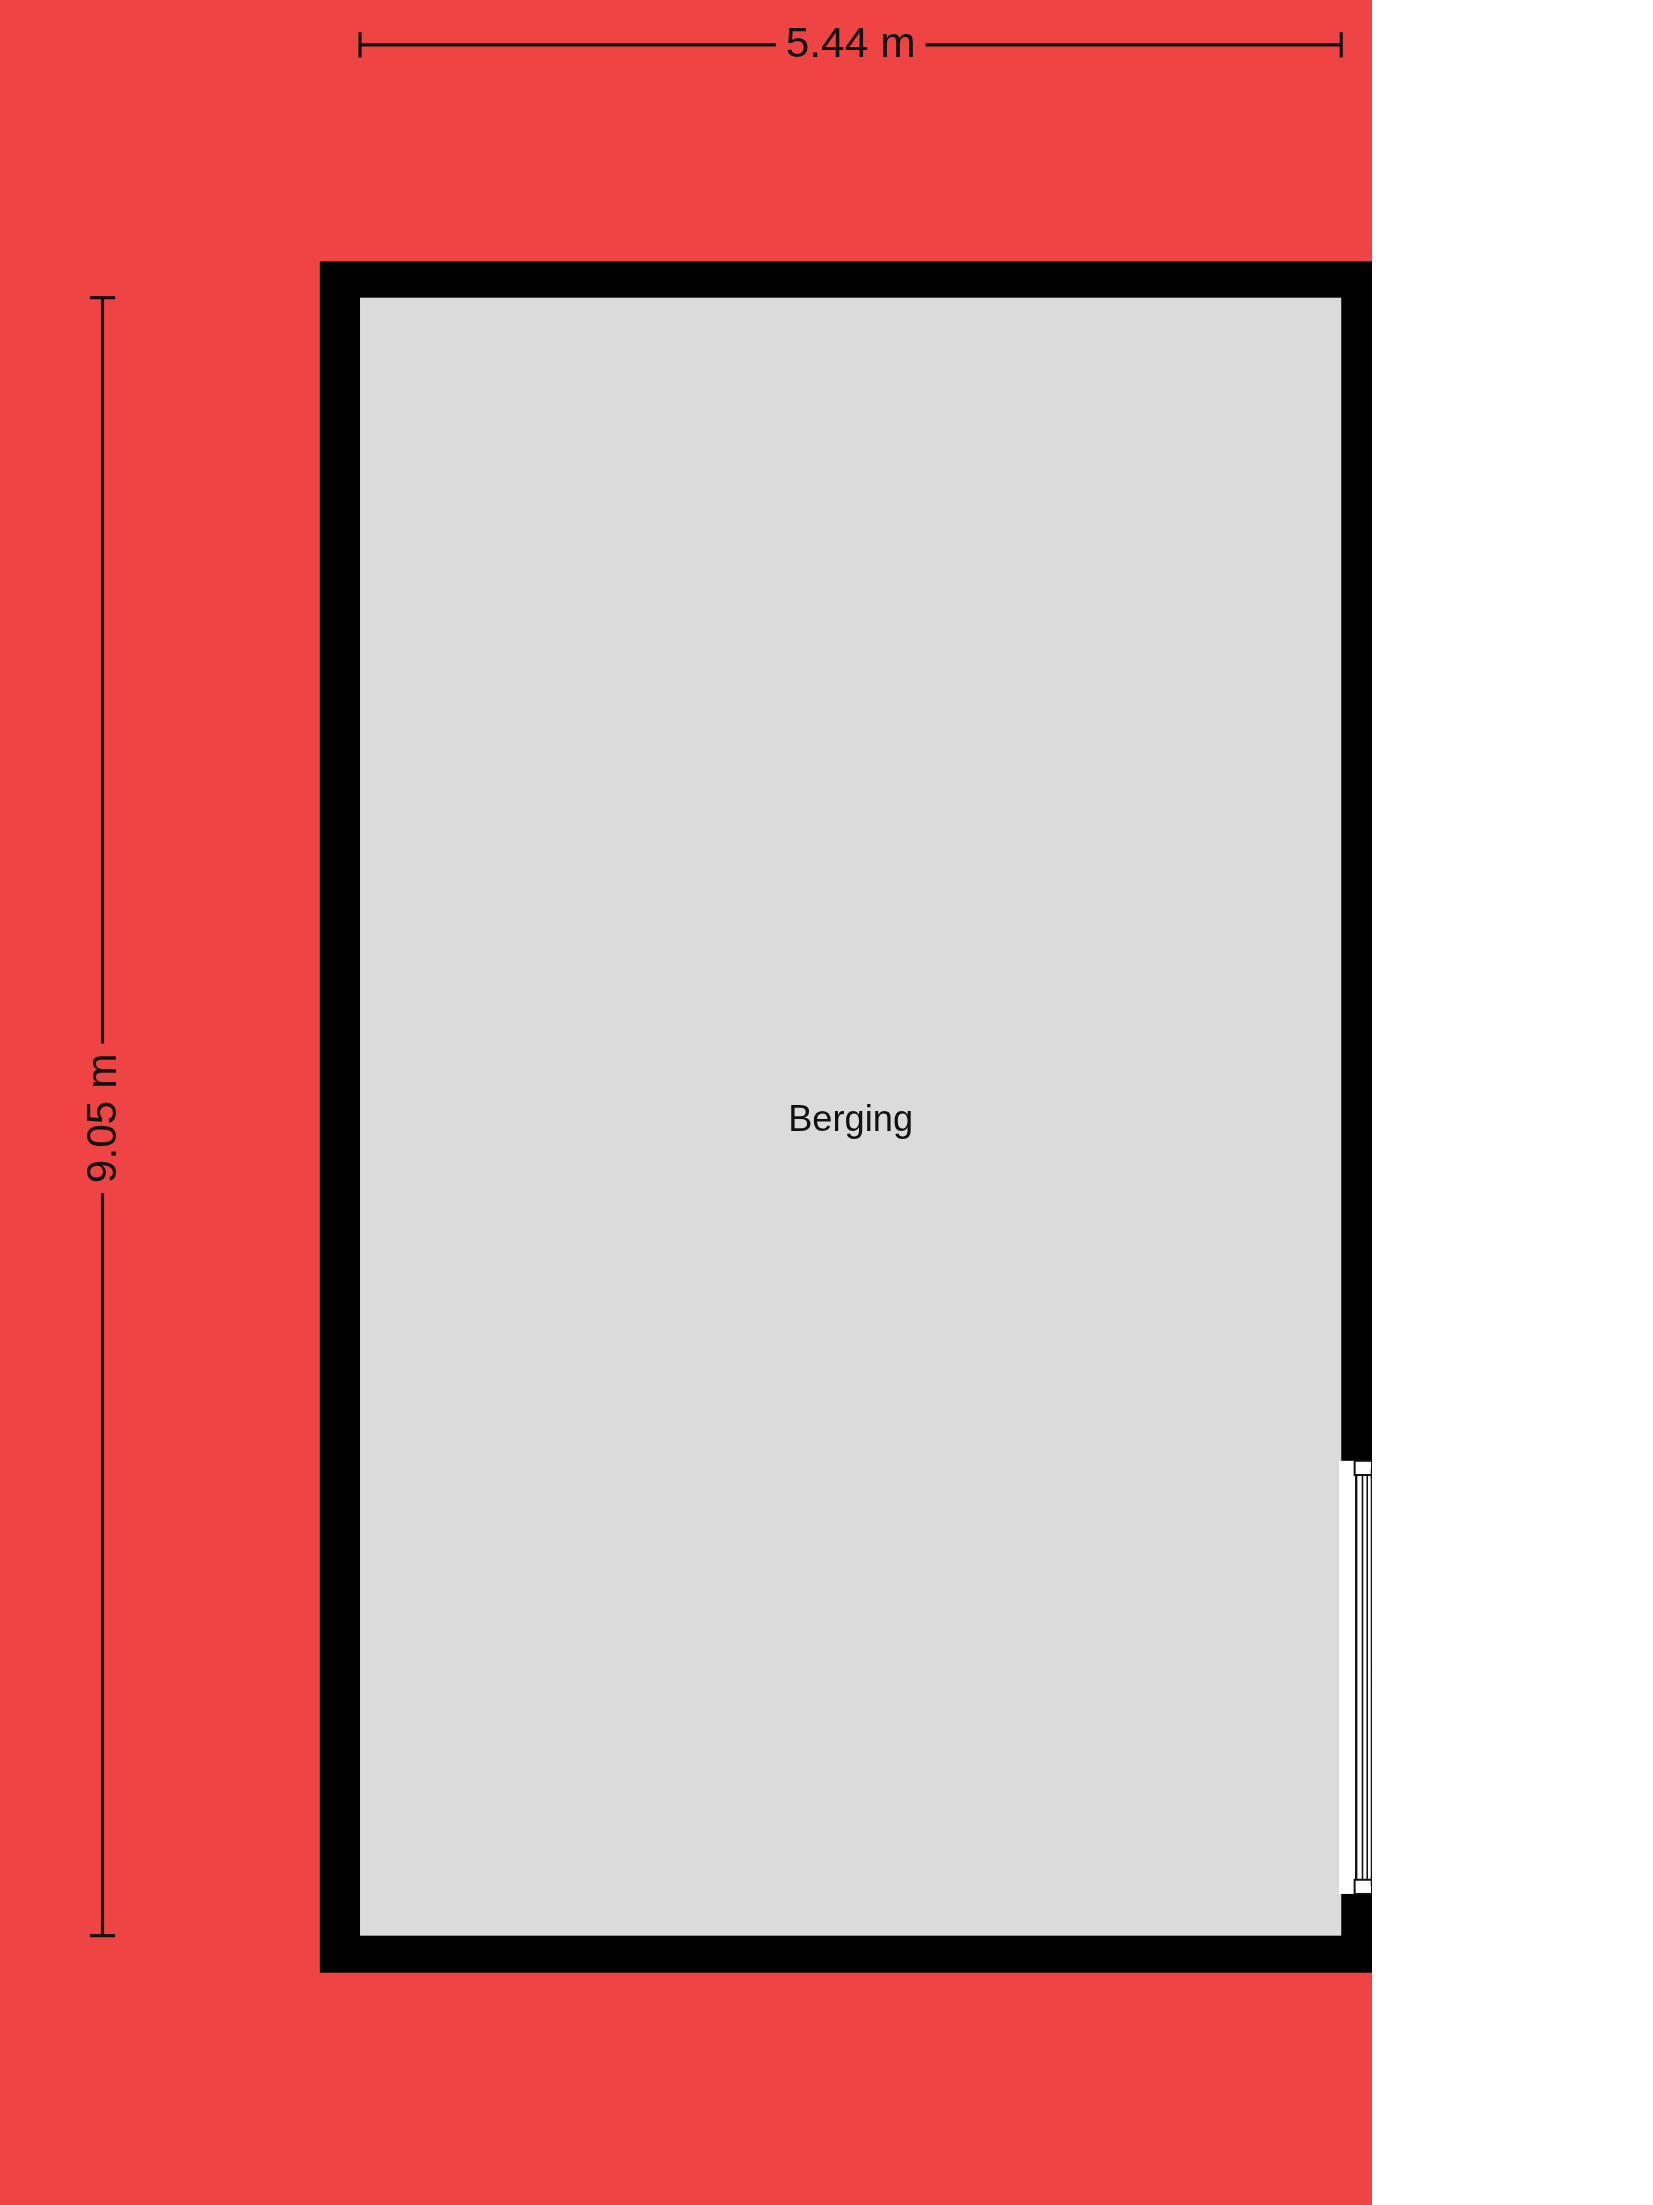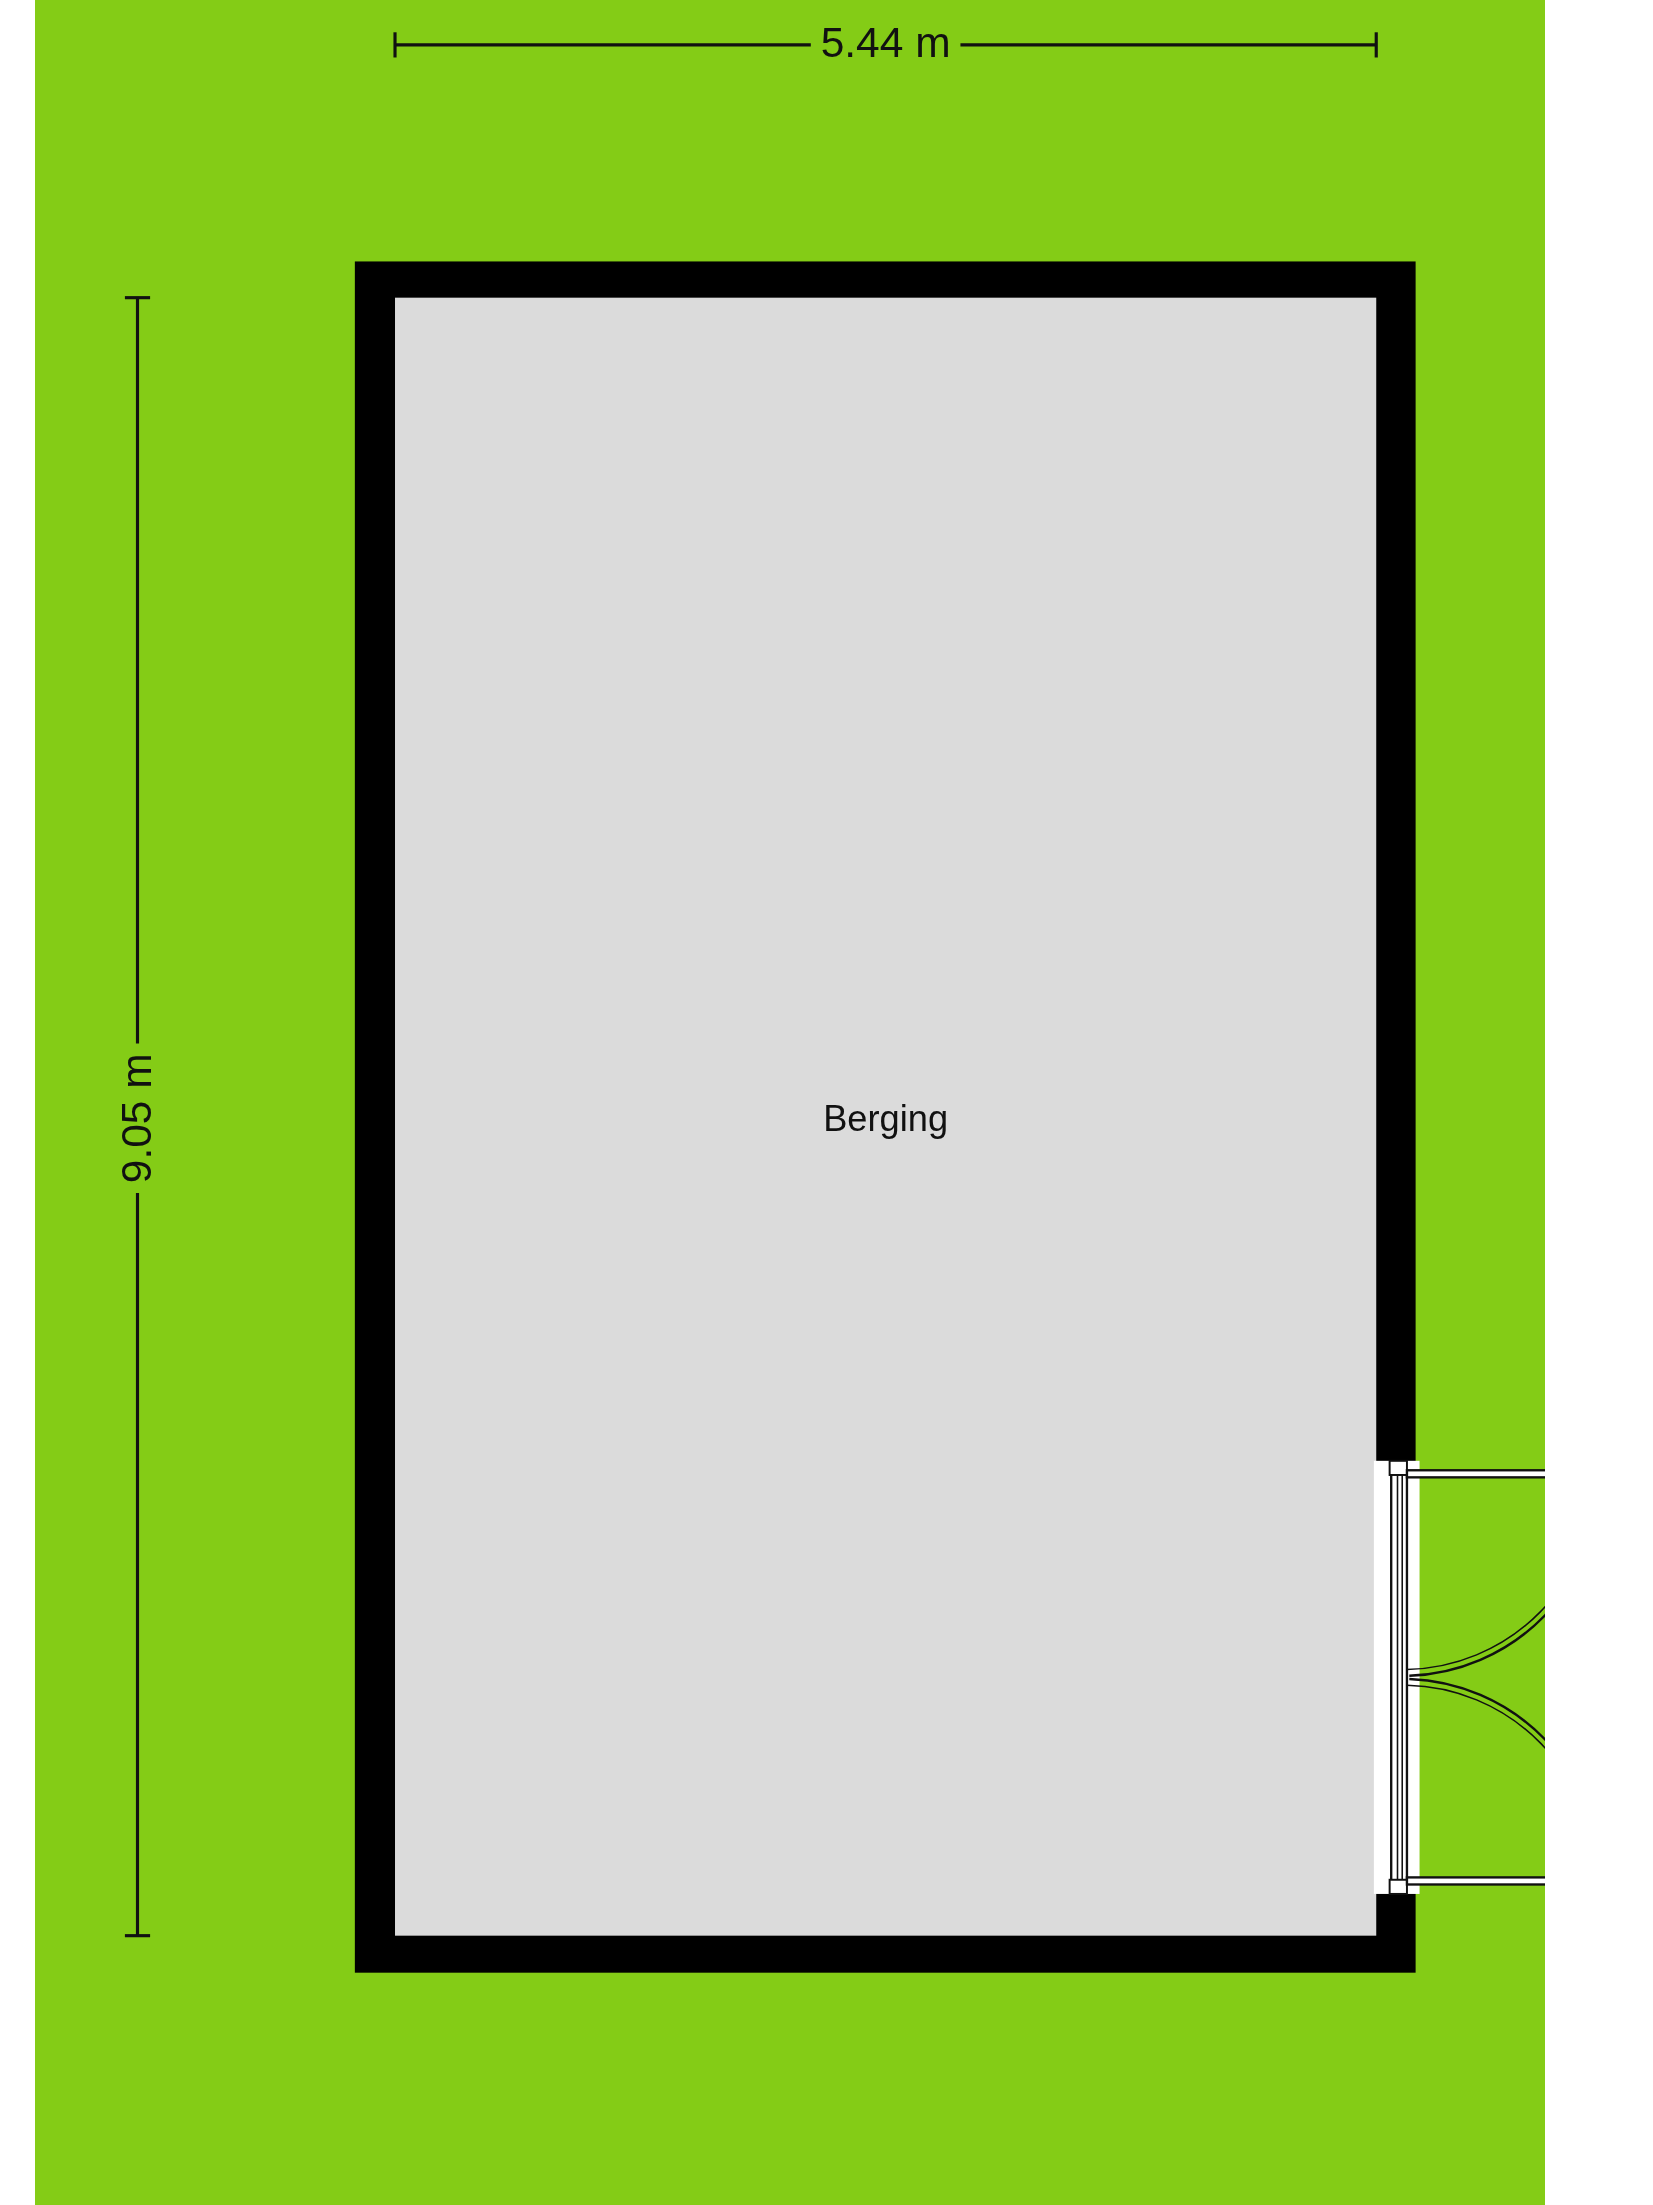--- a/index.html
+++ b/index.html
@@ -2,25 +2,24 @@
 <html style="font-size:12.6px"><head>
 <meta charset="utf-8">
 <style>
   html, body {
     margin: 0;
     padding: 0;
     background: #ffffff;
   }
   #canvas {
     position: relative;
-    width: 1510px;
+    width: 1372px;
     height: 2205px;
-    background: #84cc16;
+    background: #ef4444;
     overflow: hidden;
-    margin-left: 35px;
   }
   svg {
     display: block;
     width: 1654px;
     height: 2205px;
   }
   .dim-line {
     fill: none;
     stroke-width: 4;
     stroke-linecap: butt;

